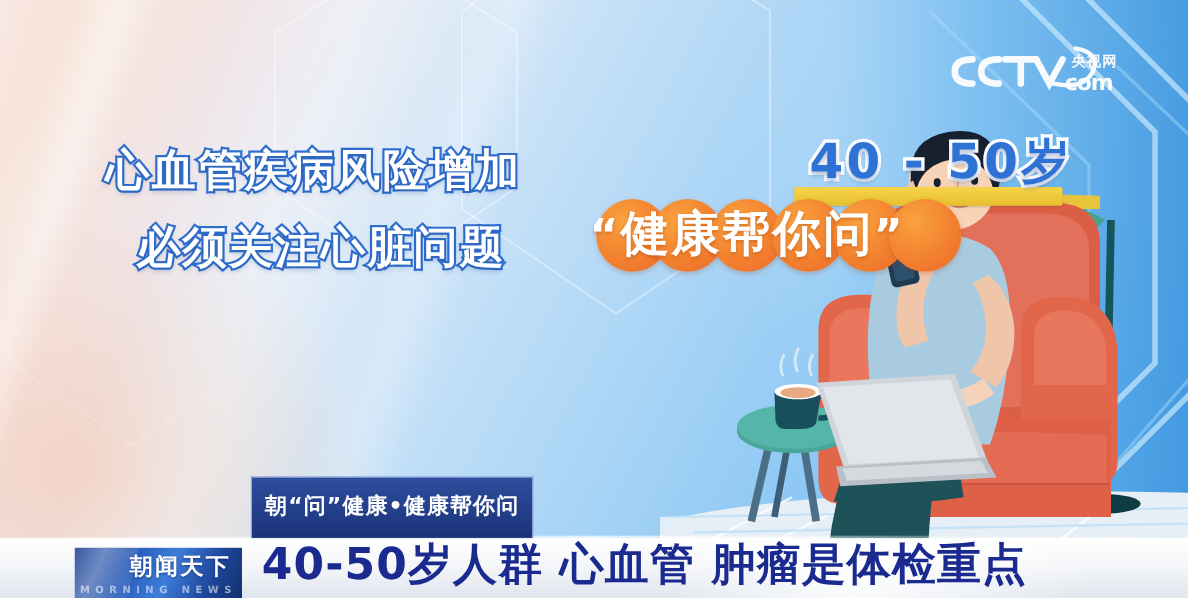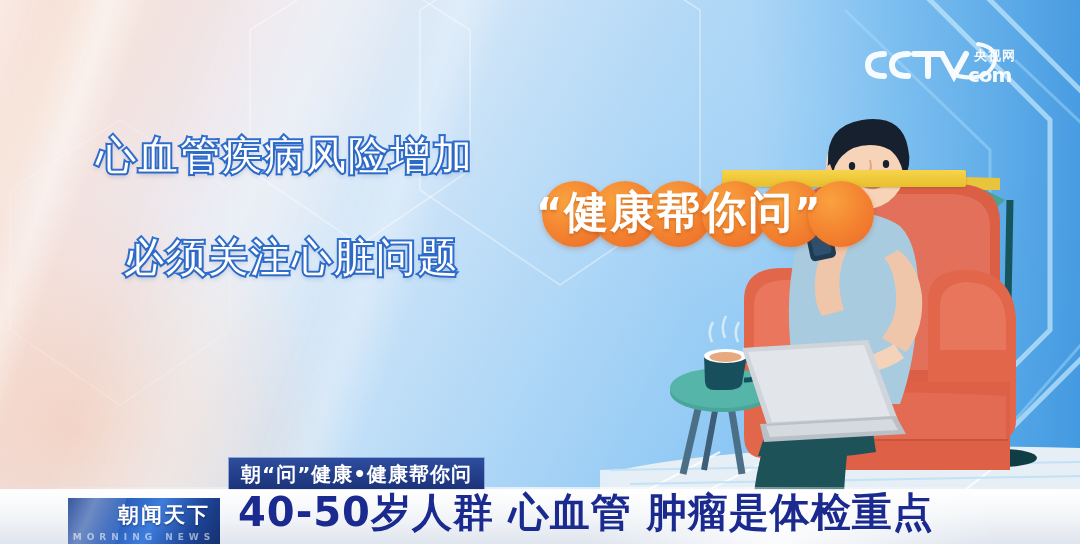--- a/index.html
+++ b/index.html
@@ -48,27 +48,27 @@
     background:radial-gradient(circle at center,rgba(255,255,255,.22) 0%,rgba(255,255,255,0) 68%);
   }
 
   
   .techpanel{position:absolute;right:0;top:0;width:330px;height:494px;overflow:hidden;}
 
   
   .leftcopy{position:absolute;left:96px;top:134px;width:470px;}
   .bigline{
     font-family:"DejaVu Sans","Liberation Sans",sans-serif;
-    font-weight:normal;font-size:40px;letter-spacing:2px;color:#ffffff;
+    font-weight:bold;font-size:40px;letter-spacing:2px;color:#ffffff;
     line-height:1.05;white-space:nowrap;
     -webkit-text-stroke:4px #2f6fd0;
     paint-order:stroke fill;
     text-shadow:0 3px 5px rgba(40,80,150,.35);
   }
-  .bigline.second{margin-top:60px;margin-left:28px;}
+  .bigline.second{margin-top:28px;margin-left:28px;}
 
   
   .agebar{
     position:absolute;left:722px;top:170px;width:244px;height:17px;
     background:linear-gradient(180deg,#f6d44a 0%,#e8bf2e 100%);
     border-radius:2px;box-shadow:0 1px 2px rgba(90,70,10,.25);
   }
   .agetitle{
     position:absolute;left:736px;top:118px;
     font-weight:bold;font-size:44px;letter-spacing:3px;white-space:nowrap;
@@ -107,21 +107,21 @@
     background:linear-gradient(100deg,rgba(255,255,255,0) 55%,rgba(255,255,255,.85) 72%,rgba(255,255,255,0) 92%);
   }
   .headline{
     position:absolute;left:238px;bottom:4px;
     font-weight:bold;font-size:40px;letter-spacing:1px;color:#1b2a8f;white-space:nowrap;
   }
   .topicbar{
     position:absolute;left:228px;bottom:54px;height:32px;
     background:linear-gradient(180deg,#2f4d9e 0%,#24408c 50%,#1b3278 100%);
     border:1px solid #8ea6d8;border-bottom:none;
-    display:flex;align-items:center;padding:0 12px;
+    display:flex;padding:12px 12px;
   }
   .topictext{
     color:#ffffff;font-weight:bold;font-size:20px;letter-spacing:1px;white-space:nowrap;
   }
   .showlogo{
     position:absolute;left:68px;bottom:0;width:152px;height:46px;
     background:linear-gradient(115deg,#1b3f8f 0%,#2457b5 30%,#3f7ddb 55%,#1d4599 80%,#16306f 100%);
     overflow:hidden;
   }
   .showlogo .shine{
@@ -310,20 +310,21 @@
       <text x="112" y="20" fill="#ffffff" font-family="'DejaVu Sans',sans-serif" font-size="13" font-weight="bold" letter-spacing="1">央视网</text>
     </svg>
   </div>
 
   <div class="leftcopy">
     <div class="bigline">心血管疾病风险增加</div>
     <div class="bigline second">必须关注心脏问题</div>
   </div>
 
   <div class="agebar"></div>
+  <div class="agetitle">40 - 50岁</div>
 
   <div class="bubblewrap">
     <div class="dot" style="left:6px;"></div>
     <div class="dot" style="left:56px;"></div>
     <div class="dot" style="left:110px;"></div>
     <div class="dot" style="left:166px;"></div>
     <div class="dot" style="left:222px;"></div>
     <div class="dot" style="left:272px;"></div>
     <div class="bubbletext"><span class="quote">“</span><span>健康帮你问</span><span class="quote">”</span></div>
   </div>

